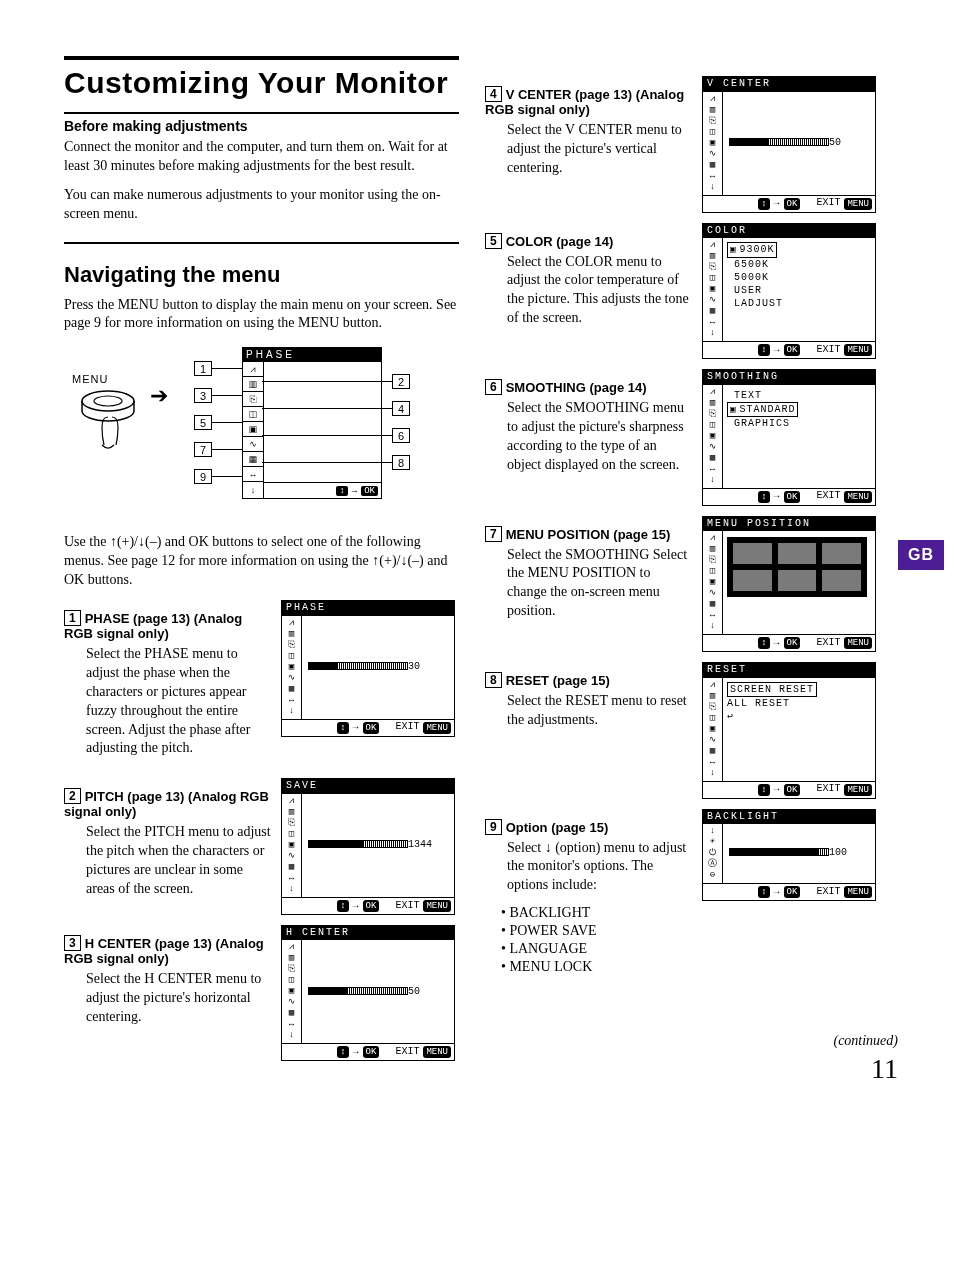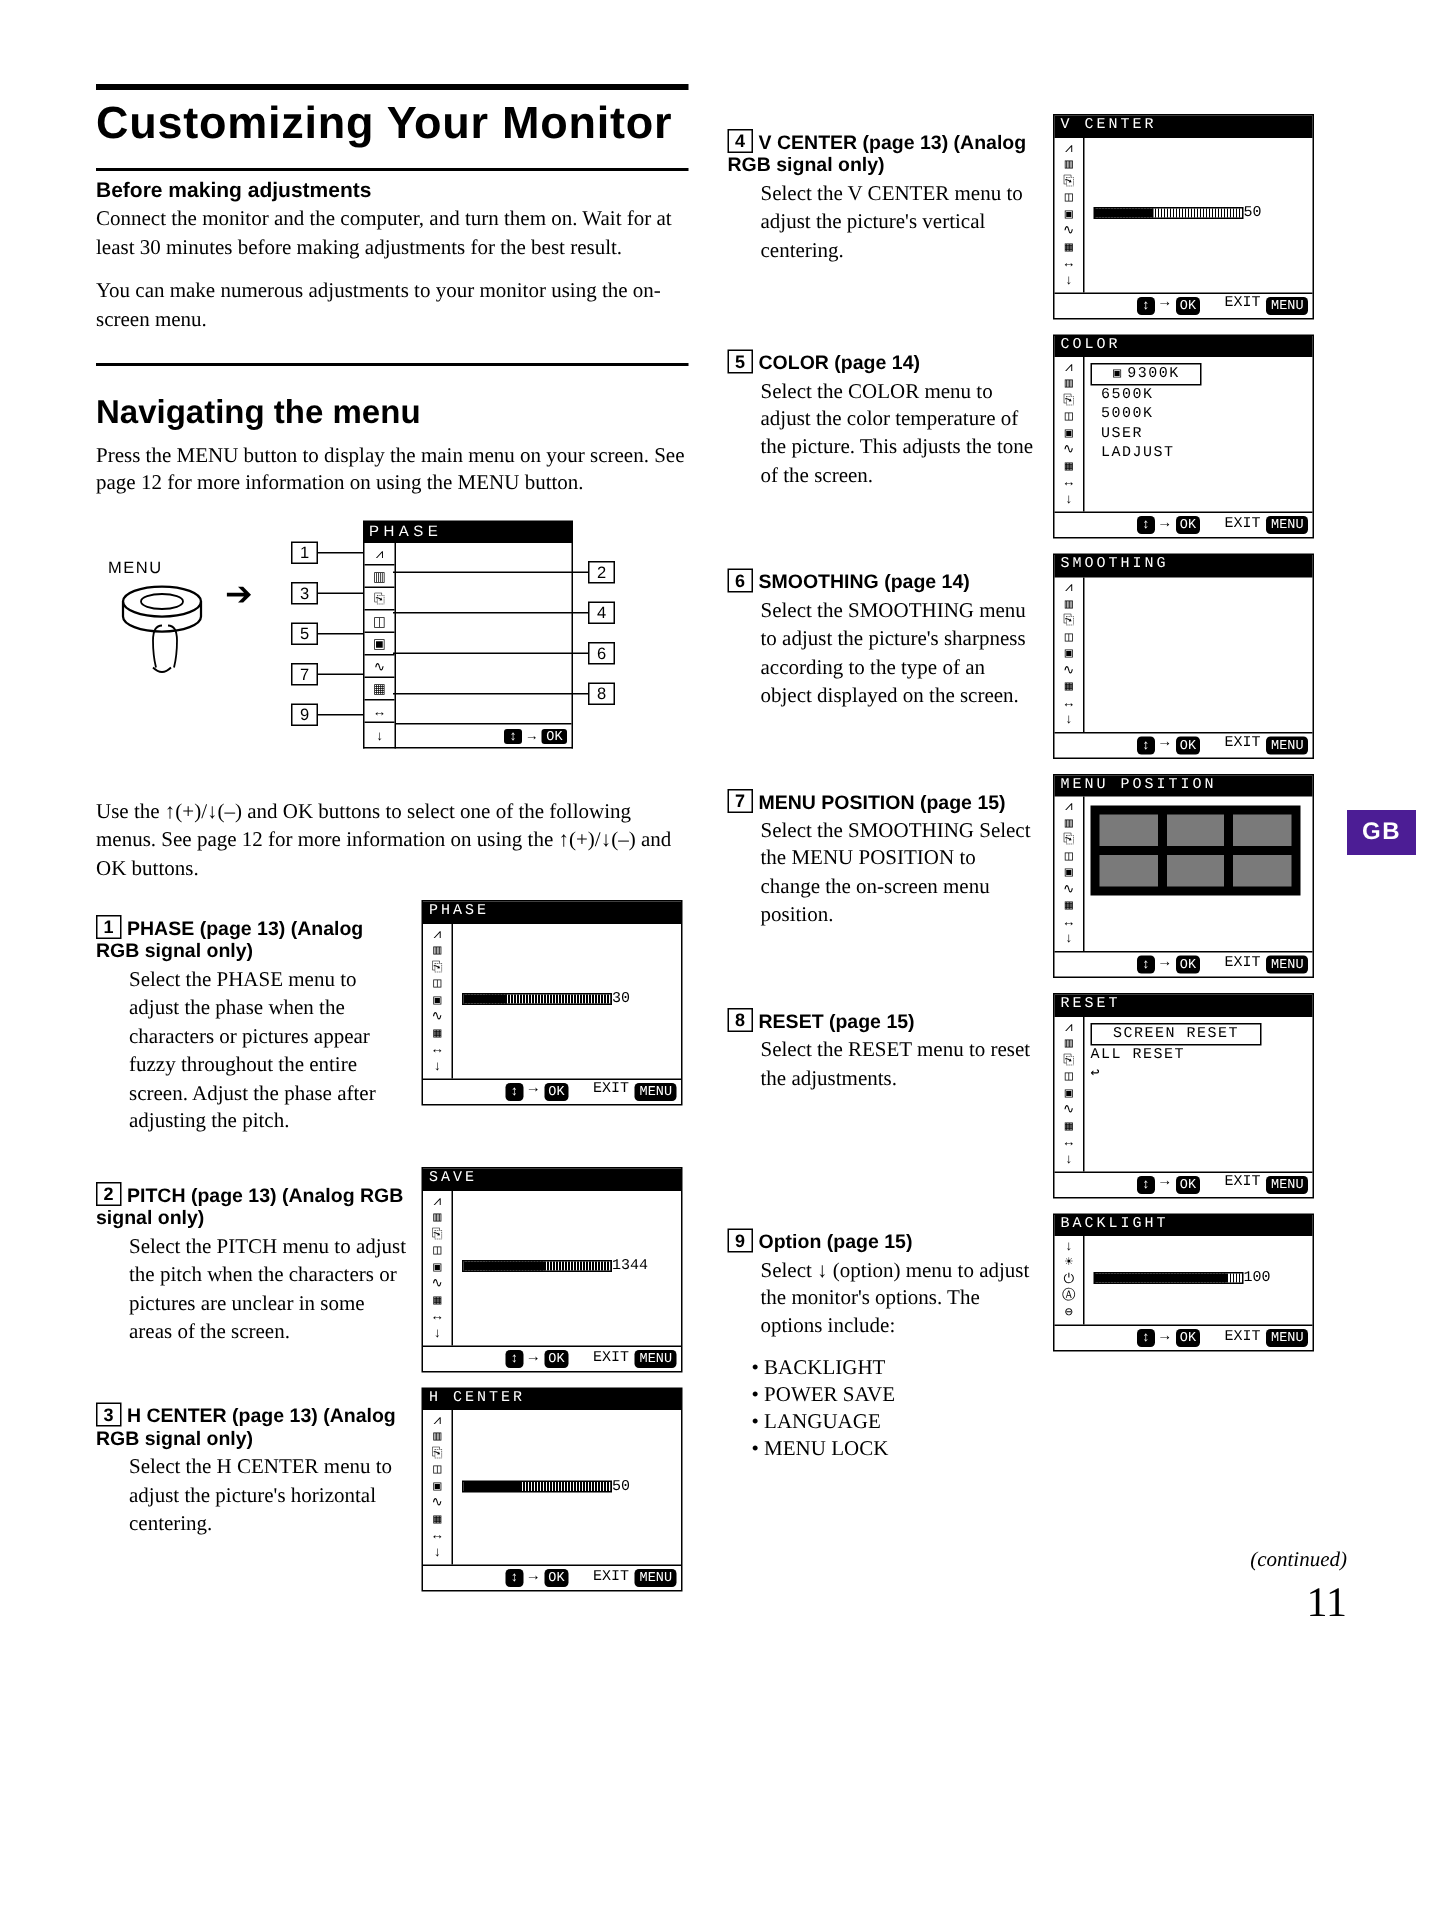--- a/index.html
+++ b/index.html
@@ -26,21 +26,21 @@
   .osd-icons { border-right: 1px solid #000; padding: 3px 3px; display: flex; flex-direction: column; gap: 2px; align-items: center; width: 20px; }
   .osd-icons span { font-size: 9px; line-height: 1; }
   .osd-center { flex: 1; padding: 6px 4px; display: flex; flex-direction: column; justify-content: center; }
   .slider-row { display: flex; align-items: flex-start; gap: 0; margin: 12px 2px; }
   .slider { display: block; width: 100px; height: 8px; border: 1px solid #000; position: relative; background: repeating-linear-gradient(90deg,#000 0 1px,#fff 1px 2px); }
   .slider .fill { position: absolute; inset: 0; background: #000; }
   .osd-foot { border-top: 1px solid #000; padding: 2px 3px; display: flex; justify-content: flex-end; gap: 4px; align-items: center; }
   .osd-foot .tag { background:#000; color:#fff; border-radius:3px; padding:0 3px; font-size:9px; line-height:12px; }
   .osd-foot .arrw { font-size:10px; }
   .osd-list { padding: 4px 4px; line-height: 1.3; letter-spacing: 1px; }
-  .osd-list .sel { border:1px solid #000; padding:0 14px; display:inline-block; }
+  .osd-list .sel { border:1px solid #000; padding:0 2px; display:inline-block; }
   .osd-list .mark::before { content:"▣"; font-size:9px; margin-right:3px; }
   .osd-grid { padding:6px 4px; }
   .gridbox { width:140px; height:60px; background:#000; display:grid; grid-template-columns:repeat(3,1fr); grid-template-rows:repeat(2,1fr); gap:6px; padding:6px; }
   .gridbox .cell { background:#7a7a7a; }
   .options-list { margin-left: 16px; font-size:14px; }
   .options-list li { list-style: none; margin: 2px 0; }
   .options-list li::before { content:"•  "; }
   .menu-diagram { margin: 14px 0 16px 8px; position: relative; width: 360px; height: 170px; font-family: Arial, sans-serif; font-size: 11px; }
   .menu-diagram .menu-lbl { position:absolute; left:0; top:26px; font-size:11px; letter-spacing:1px; }
   .menu-diagram svg { position:absolute; left:0; top:0; }
@@ -69,21 +69,21 @@
 
     <div class="col-left">
       <div class="rule"></div>
       <h1>Customizing Your Monitor</h1>
       <div style="border-top:2px solid #000; margin-bottom:4px;"></div>
       <h3 class="sub">Before making adjustments</h3>
       <p>Connect the monitor and the computer, and turn them on. Wait for at least 30 minutes before making adjustments for the best result.</p>
       <p>You can make numerous adjustments to your monitor using the on-screen menu.</p>
 
       <h2 class="sect">Navigating the menu</h2>
-      <p>Press the MENU button to display the main menu on your screen. See page 12 for more information on using the MENU button.</p>
+      <p>Press the MENU button to display the main menu on your screen. See page 9 for more information on using the MENU button.</p>
 
       <div class="menu-diagram">
         <span class="menu-lbl">MENU</span>
         <svg width="70" height="90" viewBox="0 0 70 90" style="left:6px; top:42px;">
           <ellipse cx="30" cy="12" rx="26" ry="10" fill="none" stroke="#000" stroke-width="1.5"></ellipse>
           <ellipse cx="30" cy="12" rx="14" ry="5" fill="none" stroke="#000" stroke-width="1.2"></ellipse>
           <path d="M4 12 v10 a26 10 0 0 0 52 0 v-10" fill="none" stroke="#000" stroke-width="1.5"></path>
           <path d="M30 28 q-6 0 -6 10 q0 10 2 18 m8 -28 q6 0 6 10 q0 10 -2 18" fill="none" stroke="#000" stroke-width="1.2"></path>
           <path d="M24 56 q6 6 12 0" fill="none" stroke="#000" stroke-width="1.2"></path>
         </svg>
@@ -320,20 +320,25 @@
                     <span>⩘</span>
                     <span>▥</span>
                     <span>⎘</span>
                     <span>◫</span>
                     <span>▣</span>
                     <span>∿</span>
                     <span>▦</span>
                     <span>↔</span>
                     <span>↓</span>
                   </div>
+                  <div class="osd-list">
+                    <div>&nbsp;TEXT</div>
+                    <div><span class="sel mark">STANDARD</span></div>
+                    <div>&nbsp;GRAPHICS</div>
+                  </div>
                 </div>
                 <div class="osd-foot"><span class="tag">↕</span><span class="arrw">→</span><span class="tag">OK</span>&nbsp;&nbsp;EXIT<span class="tag">MENU</span></div>
               </div>
             </div>
   </div>
           <div class="item-row">
     <div class="item-text">
       <div class="item-head"><span class="numbox">7</span>MENU POSITION (page 15)</div>
       <p class="indent">Select the SMOOTHING Select the MENU POSITION to change the on-screen menu position.</p>
     </div>

